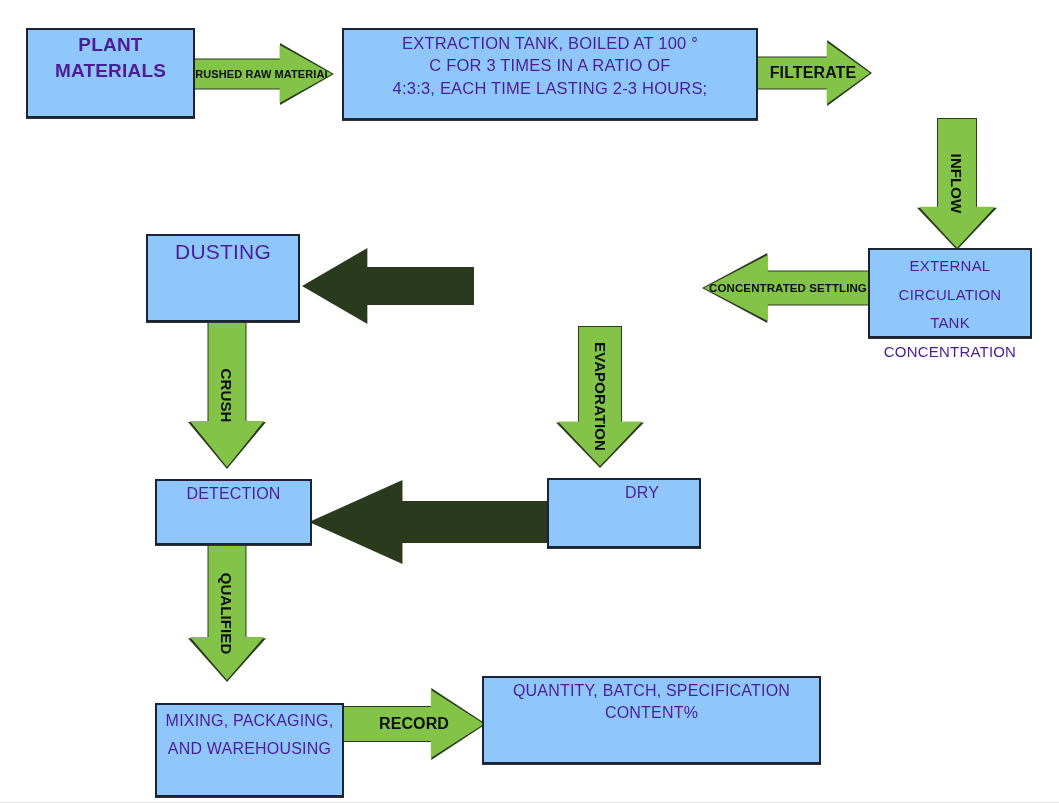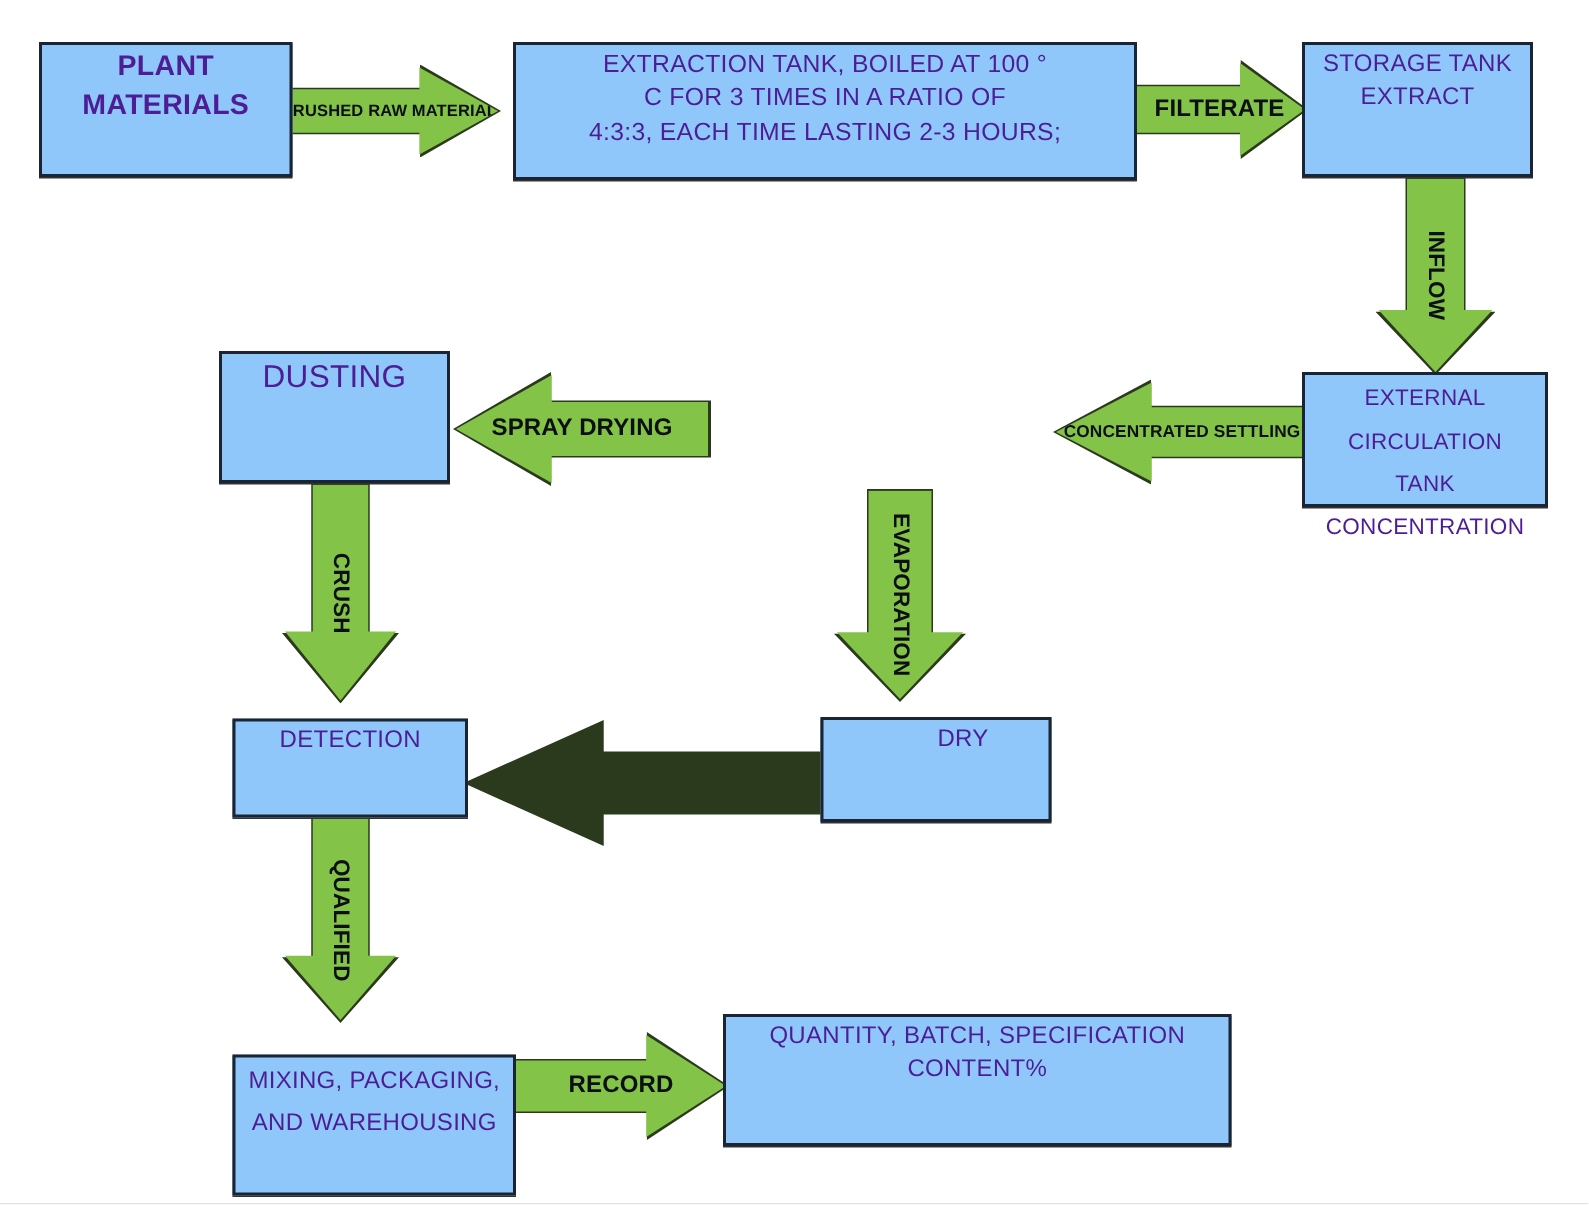--- a/index.html
+++ b/index.html
@@ -128,36 +128,29 @@
   <div class="arrow arrow-right" style="left:756px; top:42px; width:114px; height:62px;">
     <span class="alabel lbl-filterate">FILTERATE</span>
   </div>
 
   <div class="node n-extract" style="left:342px; top:28px; width:416px; height:92px;">
     <span class="txt">EXTRACTION TANK, BOILED AT 100 °
 C FOR 3 TIMES IN A RATIO OF
 4:3:3, EACH TIME LASTING 2-3 HOURS;</span>
   </div>
 
-  <div class="node n-storage" style="left:868px; top:28px; width:154px; height:90px;">
-    <span class="txt">STORAGE TANK
-EXTRACT</span>
-  </div>
 
   <div class="arrow-outline arrow-down" style="left:917px; top:118px; width:80px; height:132px;"></div>
   <div class="arrow arrow-down" style="left:919px; top:119px; width:76px; height:129px;">
     <span class="rot-wrap">
       <span class="alabel vlabel lbl-inflow">INFLOW</span>
     </span>
   </div>
 
   <div class="arrow-outline arrow-left" style="left:302px; top:248px; width:172px; height:76px;"></div>
-  <div class="arrow arrow-left" style="left:304px; top:250px; width:168px; height:72px;">
-    <span class="alabel lbl-spray">SPRAY DRYING</span>
-  </div>
 
   <div class="arrow-outline arrow-left" style="left:702px; top:253px; width:172px; height:70px;"></div>
   <div class="arrow arrow-left" style="left:704px; top:255px; width:168px; height:66px;">
     <span class="alabel lbl-concentrated">CONCENTRATED SETTLING</span>
   </div>
 
   <div class="node n-dusting" style="left:146px; top:234px; width:154px; height:88px;">
     <span class="txt">DUSTING</span>
   </div>
 

